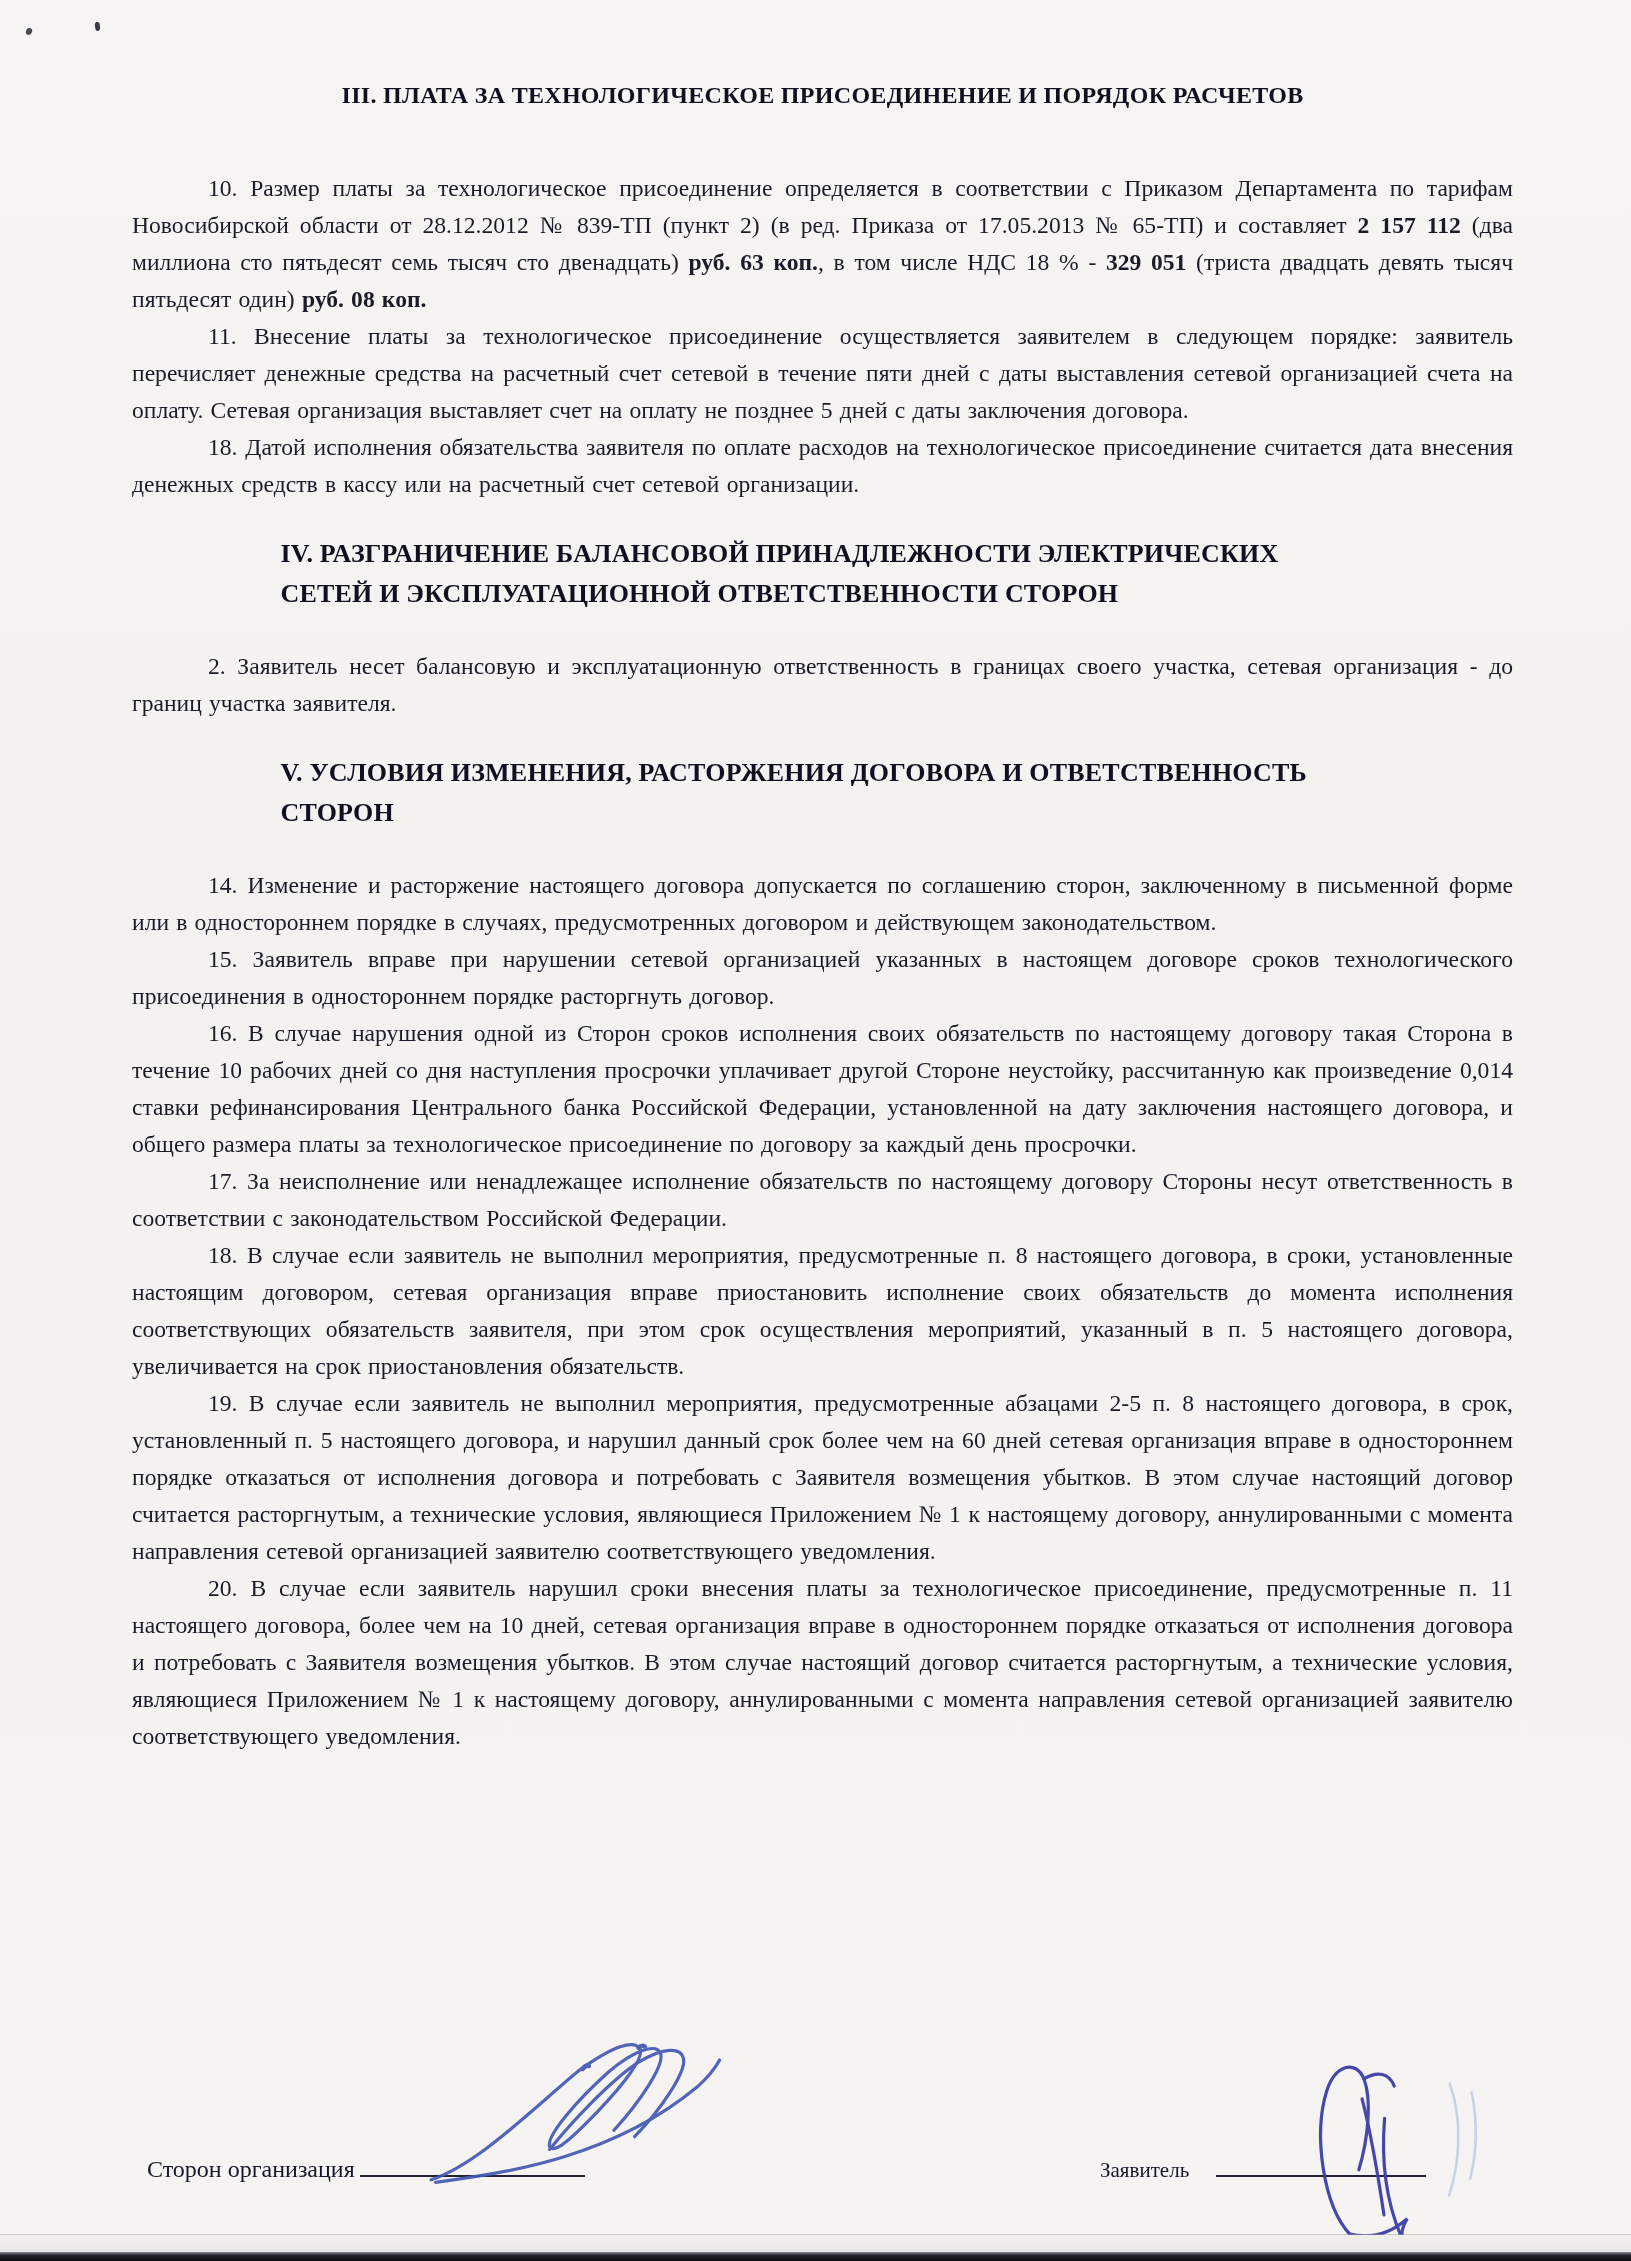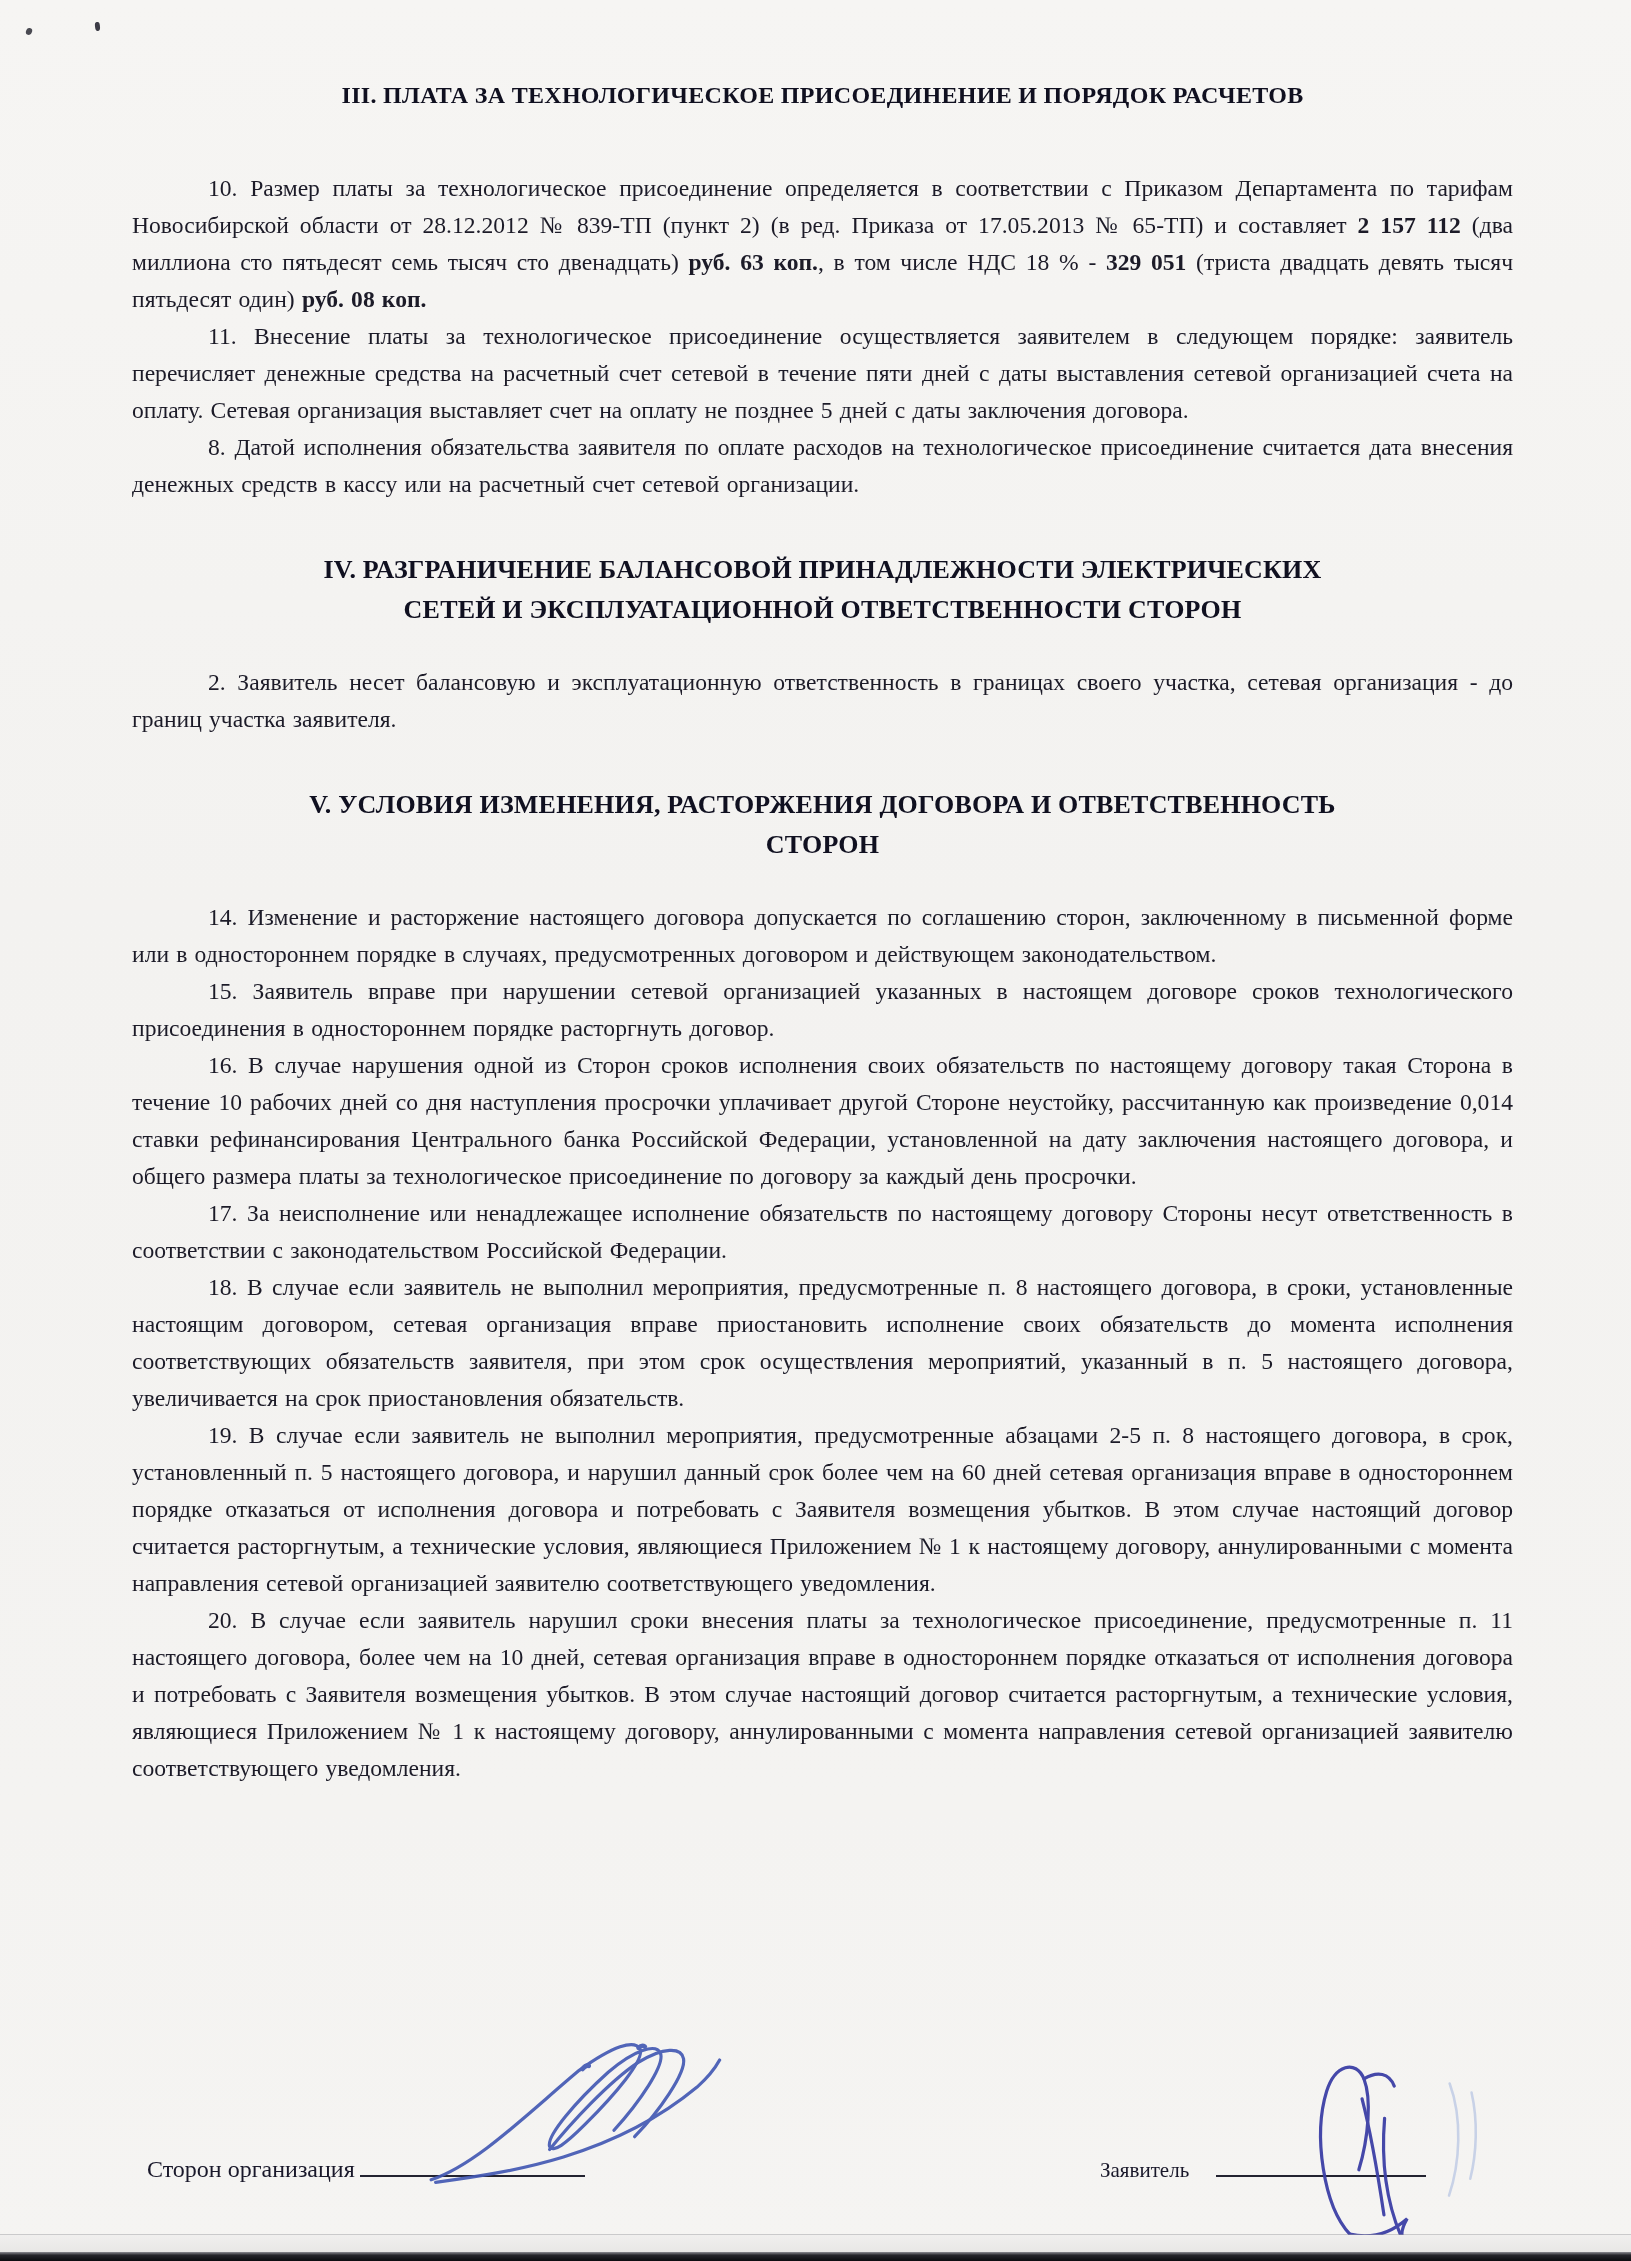--- a/index.html
+++ b/index.html
@@ -17,22 +17,22 @@
     left:132px;top:76px;
     width:1381px;
   }
   h1.doc-title{
     font-size:24px;line-height:39px;font-weight:bold;
     text-align:center;color:#101020;
     margin:0 0 55px 0;letter-spacing:0.3px;
   }
   h2.sec-title{
     font-size:26px;line-height:40px;font-weight:bold;
-    text-align:center;color:#101020;
-    max-width:1084px;margin:47px auto 34px auto;letter-spacing:0.2px;
+    text-align:left;color:#101020;
+    max-width:1084px;margin:31px auto 34px auto;letter-spacing:0.2px;
   }
   p.para{
     font-size:23.6px;line-height:37px;
     text-align:justify;text-indent:76px;
     margin:0;word-spacing:1.3px;
   }
   .b{font-weight:bold;}
   
   .sig-row{
     position:absolute;left:0;top:2149px;width:1631px;height:45px;
@@ -73,21 +73,21 @@
   <div class="speck s1"></div>
   <div class="speck s2"></div>
 
   <div class="content">
 
     <h1 class="doc-title">III. ПЛАТА ЗА ТЕХНОЛОГИЧЕСКОЕ ПРИСОЕДИНЕНИЕ И ПОРЯДОК РАСЧЕТОВ</h1>
 
     <p class="para"><span>10. Размер платы за технологическое присоединение определяется в соответствии с Приказом Департамента по тарифам Новосибирской области от 28.12.2012 № 839-ТП (пункт 2) (в ред. Приказа от 17.05.2013 № 65-ТП) и составляет </span><span class="b">2 157 112</span><span> (два миллиона сто пятьдесят семь тысяч сто двенадцать) </span><span class="b">руб. 63 коп.</span><span>, в том числе НДС 18 % - </span><span class="b">329 051</span><span> (триста двадцать девять тысяч пятьдесят один) </span><span class="b">руб. 08 коп.</span></p>
 
     <p class="para">11. Внесение платы за технологическое присоединение осуществляется заявителем в следующем порядке: заявитель перечисляет денежные средства на расчетный счет сетевой в течение пяти дней с даты выставления сетевой организацией счета на оплату. Сетевая организация выставляет счет на оплату не позднее 5 дней с даты заключения договора.</p>
-    <p class="para">8. Датой исполнения обязательства заявителя по оплате расходов на технологическое присоединение считается дата внесения денежных средств в кассу или на расчетный счет сетевой организации.</p>
+    <p class="para">18. Датой исполнения обязательства заявителя по оплате расходов на технологическое присоединение считается дата внесения денежных средств в кассу или на расчетный счет сетевой организации.</p>
 
     <h2 class="sec-title">IV. РАЗГРАНИЧЕНИЕ БАЛАНСОВОЙ ПРИНАДЛЕЖНОСТИ ЭЛЕКТРИЧЕСКИХ СЕТЕЙ И ЭКСПЛУАТАЦИОННОЙ ОТВЕТСТВЕННОСТИ СТОРОН</h2>
 
     <p class="para">2. Заявитель несет балансовую и эксплуатационную ответственность в границах своего участка, сетевая организация - до границ участка заявителя.</p>
 
     <h2 class="sec-title">V. УСЛОВИЯ ИЗМЕНЕНИЯ, РАСТОРЖЕНИЯ ДОГОВОРА И ОТВЕТСТВЕННОСТЬ СТОРОН</h2>
 
     <p class="para">14. Изменение  и расторжение настоящего договора допускается по соглашению сторон, заключенному в письменной форме или в одностороннем порядке в случаях, предусмотренных договором и действующем законодательством.</p>
     <p class="para">15. Заявитель вправе при нарушении сетевой организацией указанных в настоящем договоре сроков технологического присоединения в одностороннем порядке расторгнуть договор.</p>
     <p class="para">16. В случае нарушения одной из Сторон сроков исполнения своих обязательств по настоящему договору такая Сторона в течение 10 рабочих дней со дня наступления просрочки уплачивает другой Стороне неустойку, рассчитанную как произведение 0,014 ставки рефинансирования Центрального банка Российской Федерации, установленной на дату заключения настоящего договора, и общего размера платы за технологическое присоединение по договору за каждый день просрочки.</p>

